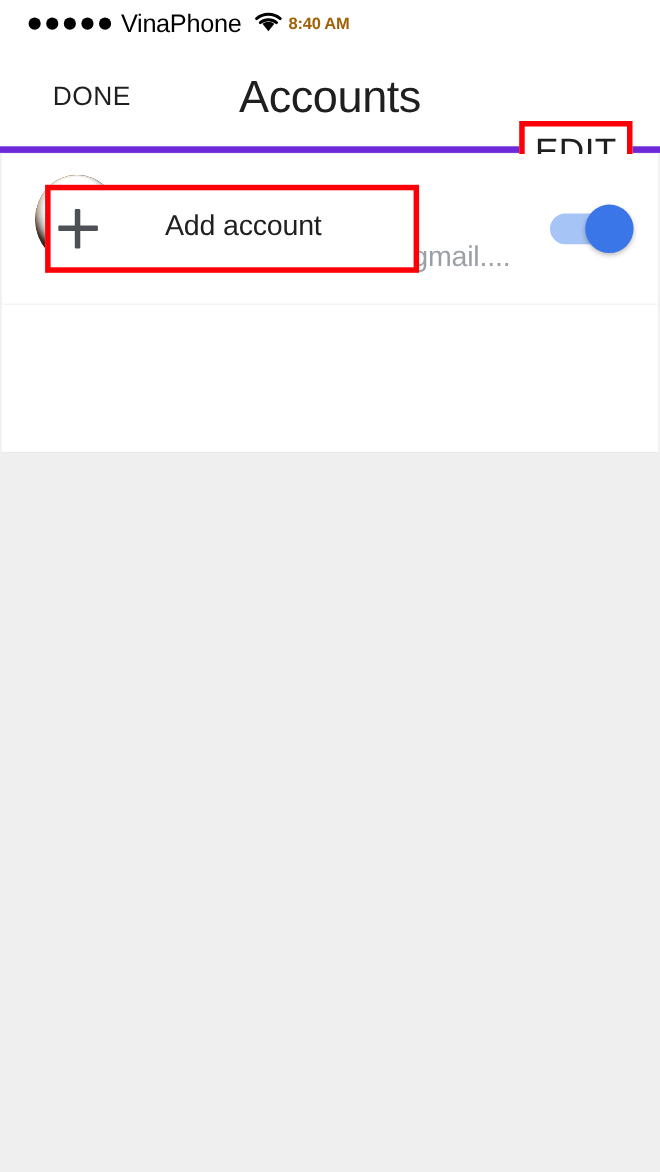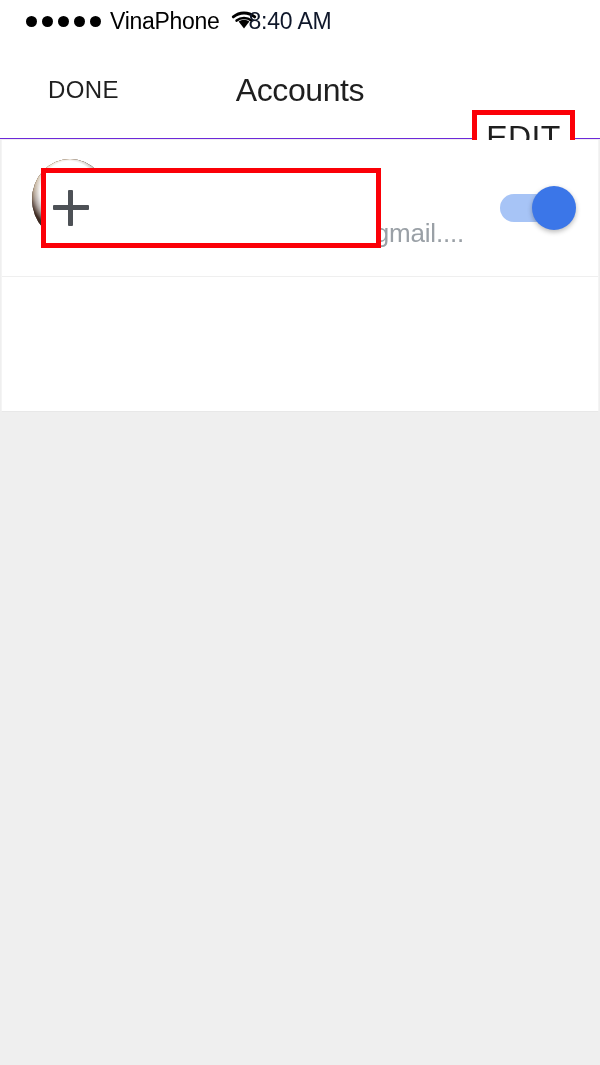--- a/index.html
+++ b/index.html
@@ -68,24 +68,24 @@
     position: absolute;
     left: 0; right: 0;
     top: 0;
     height: 42px;
     display: flex;
     align-items: center;
     justify-content: center;
     pointer-events: none;
   }
   .clock {
-    font-size: 23px;
-    font-weight: 400;
+    font-size: 15px;
+    font-weight: 700;
     letter-spacing: -0.2px;
-    color: #0f172a;
+    color: #a16207;
     transform: translateX(-10px);
   }
 
   .status-right {
     position: absolute;
     right: 14px;
     top: 0;
     height: 42px;
     display: flex;
     align-items: center;
@@ -123,21 +123,21 @@
     border-radius: 0 2px 2px 0;
   }
 
   
   .nav-bar {
     position: absolute;
     top: 42px; left: 0;
     width: 600px;
     height: 97px;
     background: #ffffff;
-    border-bottom: 1px solid #6d28d9;
+    border-bottom: 6px solid #6d28d9;
   }
 
   .nav-done {
     position: absolute;
     left: 46px;
     top: 50%;
     transform: translateY(-50%);
     font-size: 24px;
     letter-spacing: 0.4px;
     color: #1f1f1f;
@@ -147,21 +147,21 @@
     cursor: pointer;
     padding: 4px 2px;
   }
 
   .nav-title {
     position: absolute;
     left: 0; right: 0;
     top: 50%;
     transform: translateY(-50%);
     text-align: center;
-    font-size: 32px;
+    font-size: 41px;
     letter-spacing: -0.4px;
     color: #1f1f1f;
     font-weight: 400;
   }
 
   .nav-edit-wrap {
     position: absolute;
     left: 472px;
     top: 68px;
     width: 103px;
@@ -400,16 +400,17 @@
         <span class="thumb"></span>
       </div>
     </div>
 
     <div class="add-row"></div>
 
   </div>
 
   <div class="add-highlight"></div>
   <div class="plus-icon"></div>
+  <div class="add-label">Add account</div>
 
   <div class="page-body"></div>
 
 </div>
 
 </body></html>

